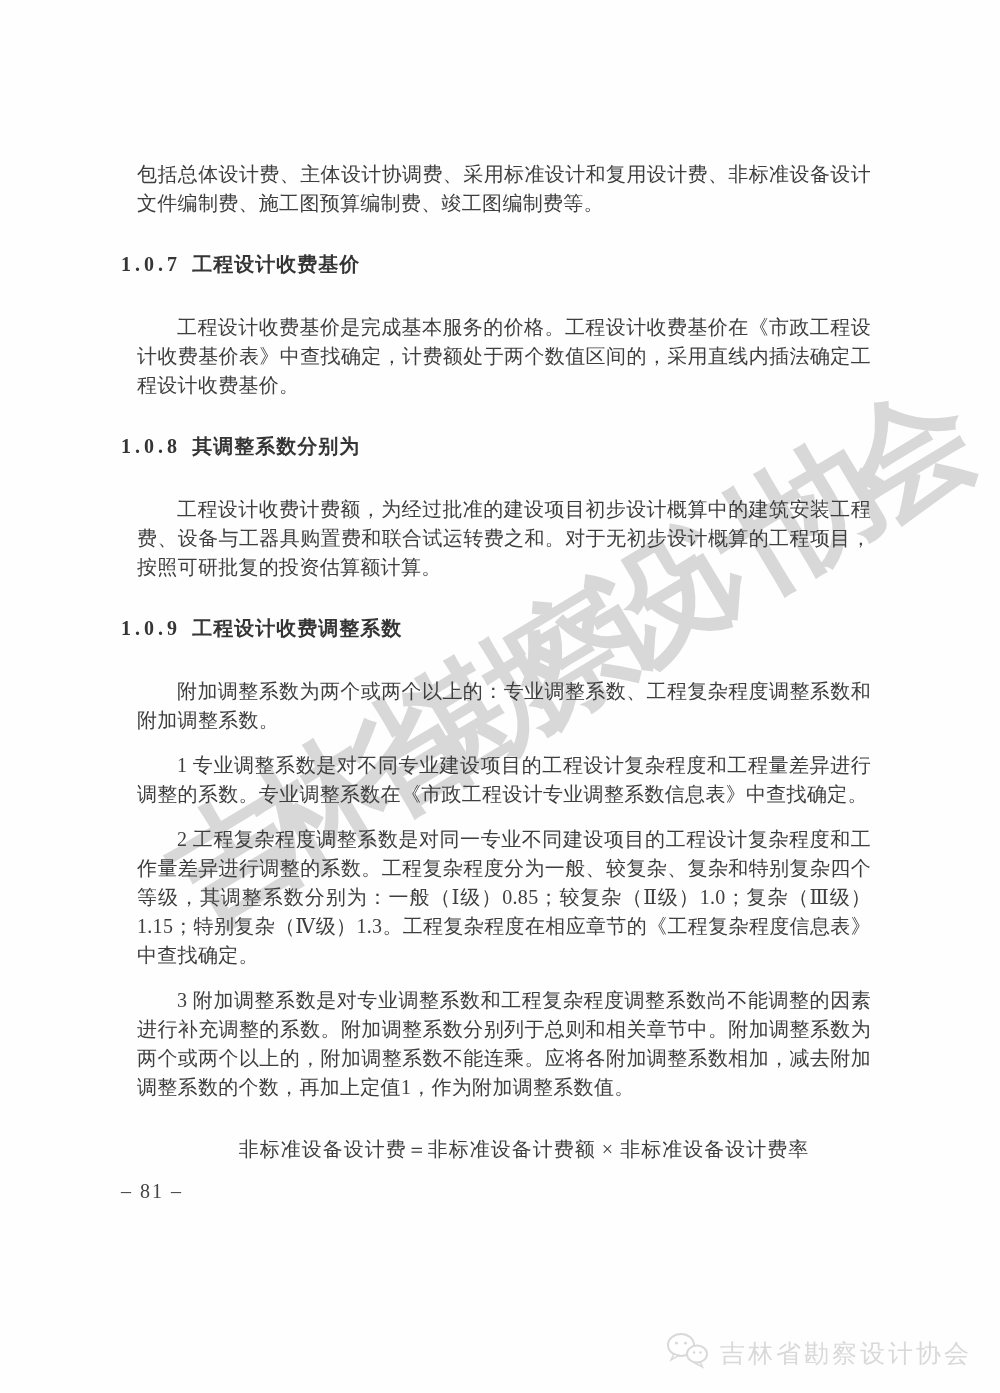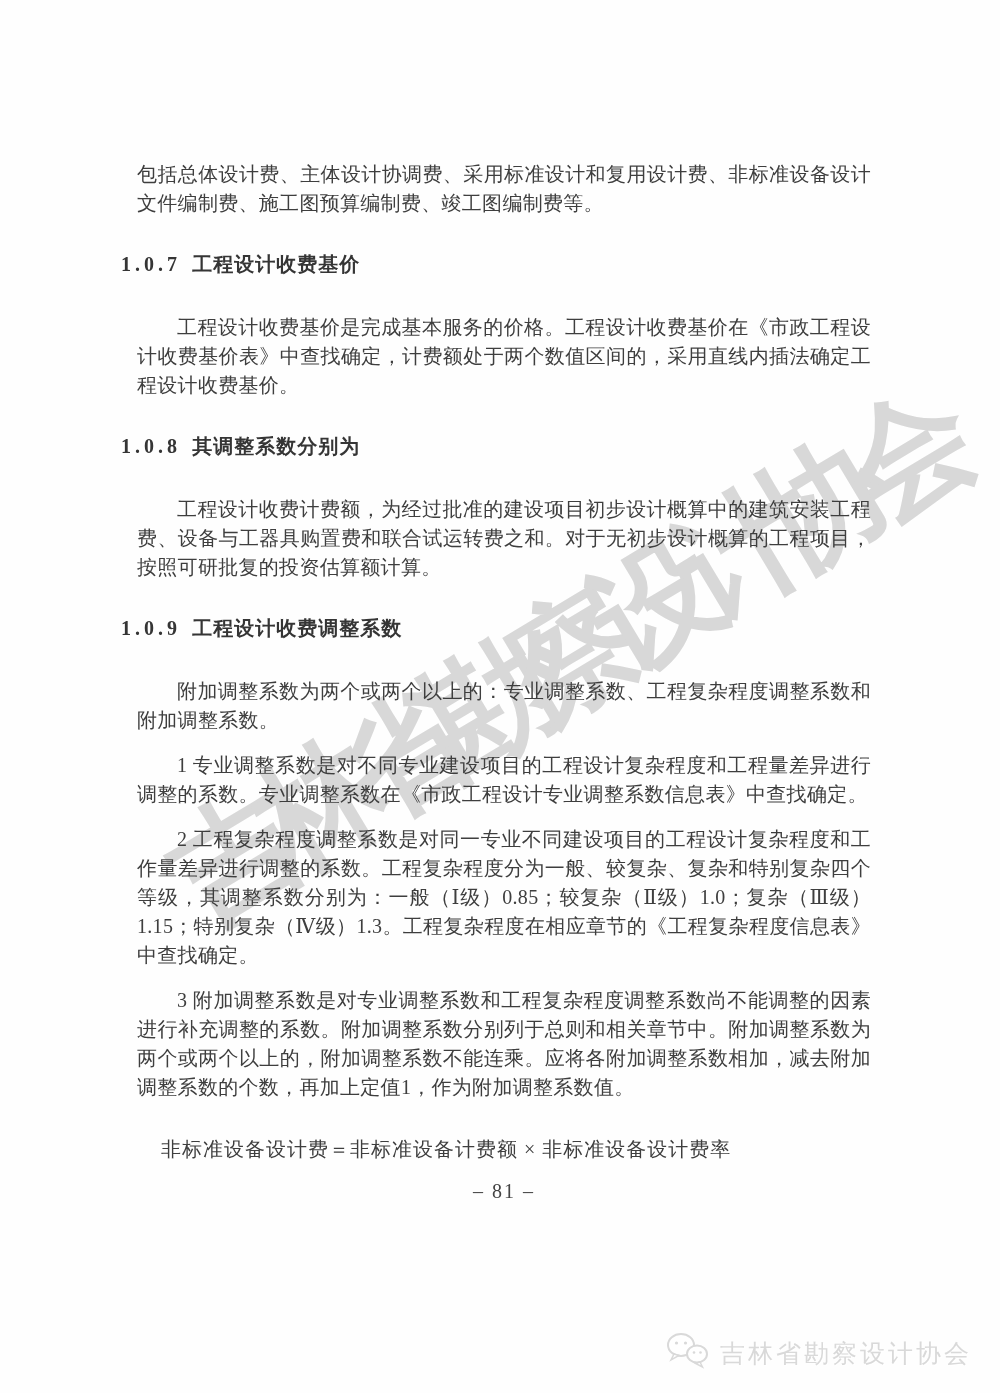--- a/index.html
+++ b/index.html
@@ -45,26 +45,26 @@
     margin: 32px 0 34px 0;
     font-weight: bold;
     color: #353535;
     text-align: left;
   }
   .heading .hnum { letter-spacing: 4px; }
   .heading .htitle { margin-left: 6px; letter-spacing: 1px; }
   .formula {
     margin-top: 33px;
     text-indent: 40px;
-    text-align: left;
+    text-align: center;
     letter-spacing: 1px;
   }
   .page-number {
     margin-top: 13px;
-    text-align: center;
+    text-align: left;
     letter-spacing: 2px;
     color: #444444;
   }
   .footer {
     position: absolute;
     right: 28px; top: 1330px;
     display: flex;
     align-items: center;
     z-index: 1;
     color: #d9d9d9;

